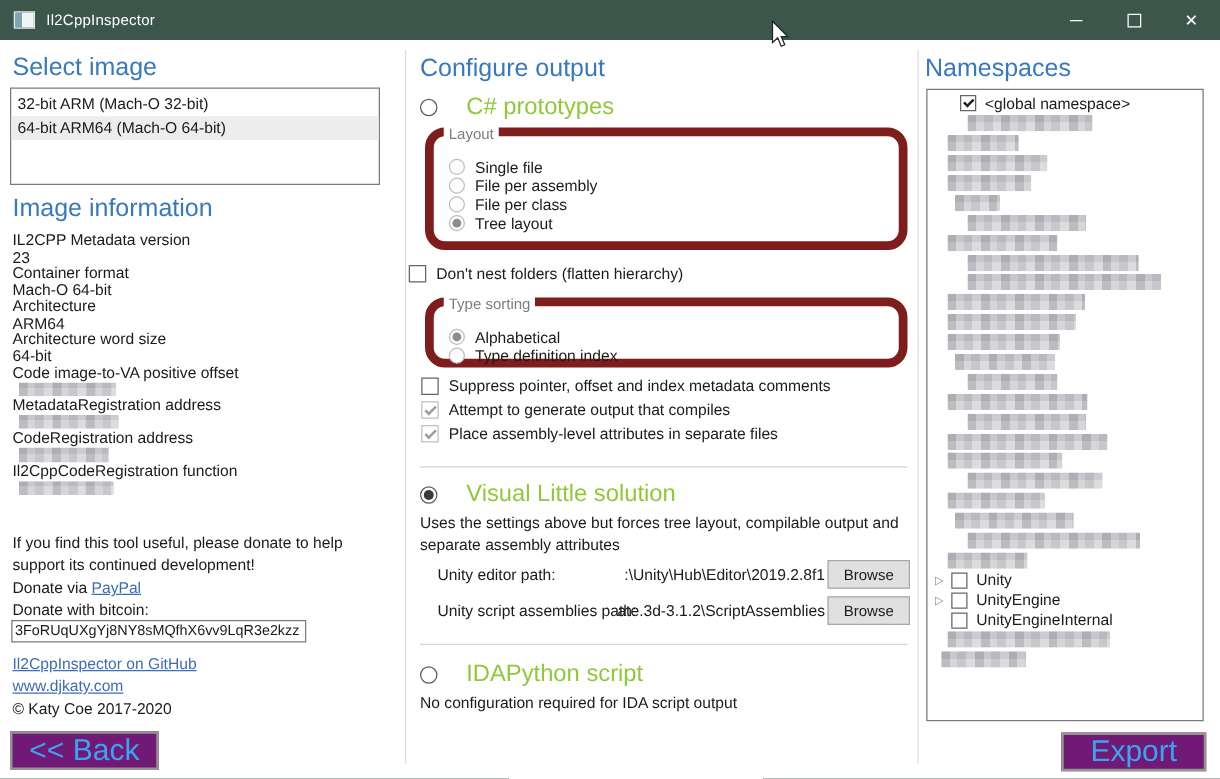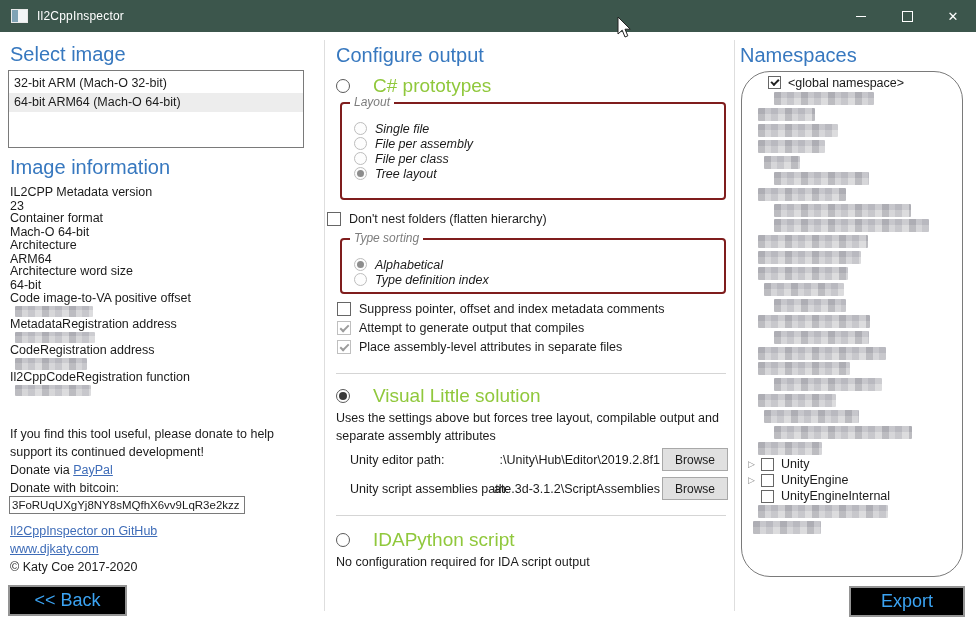--- a/index.html
+++ b/index.html
@@ -36,42 +36,42 @@
     repeating-linear-gradient(90deg,rgba(110,110,122,.30) 0 7px,rgba(192,192,200,.26) 7px 13px,
       rgba(148,148,160,.30) 13px 20px,rgba(214,214,218,.24) 20px 27px),
     repeating-linear-gradient(0deg,#dededf 0 7px,#c9c9cd 7px 14px);}
   .info-row .redact{margin-left:5px;margin-top:1px;}
   
   .txt{position:absolute;font-size:12.5px;line-height:18px;}
   .link{color:#3e6cb8;text-decoration:underline;}
   .btc-input{position:absolute;box-sizing:border-box;height:18px;border:1px solid #7a7a7a;
              font-family:inherit;font-size:11.5px;color:#1b1b1b;padding:0 2px;background:#fff;}
   
-  .big-btn{position:absolute;background:#000000;border:2px solid #949494;color:#3ba3f2;
-           font-size:18px;font-family:inherit;display:flex;align-items:center;justify-content:center;
+  .big-btn{position:absolute;background:#701a75;border:2px solid #949494;color:#3ba3f2;
+           font-size:24px;font-family:inherit;display:flex;align-items:center;justify-content:center;
            box-sizing:border-box;}
   
   .radio{box-sizing:border-box;width:13px;height:13px;border-radius:50%;border:1px solid #5a5a5a;
          background:#fff;display:inline-block;flex:none;}
   .radio.big{width:14px;height:14px;}
   .radio.sel{position:relative;}
   .radio.sel::after{content:"";position:absolute;left:2px;top:2px;right:2px;bottom:2px;
                     border-radius:50%;background:#3a3a3a;}
   .radio.dis{border-color:#bdbdbd;background:#fdfdfd;}
   .radio.dis.sel::after{background:#8d8d8d;}
   .check{box-sizing:border-box;width:14px;height:14px;border:1px solid #666;background:#fff;
          display:inline-block;flex:none;position:relative;}
   .check.checked::after{content:"";position:absolute;left:2px;top:3px;width:7px;height:3px;
                         border-left:2px solid #222;border-bottom:2px solid #222;transform:rotate(-45deg);}
   .check.dis{border-color:#bfbfbf;}
   .check.dis.checked::after{border-color:#9c9c9c;}
   .big-opt{position:absolute;display:flex;align-items:center;gap:23px;height:24px;}
   .big-label{font-size:19px;color:#90c83c;white-space:nowrap;}
   
-  .groupbox{position:absolute;border:2px solid #7f1d1d;border-radius:4px;box-sizing:border-box;font-style:italic;}
+  .groupbox{position:absolute;border:7px solid #7f1d1d;border-radius:16px;box-sizing:border-box;}
   .gb-legend{position:absolute;top:-9px;left:8px;background:#fff;padding:0 4px;
              font-size:12px;color:#7d7d7d;}
   .gb-opts{padding:17px 0 0 12px;}
   .opt-row{display:flex;align-items:center;gap:8px;height:15px;font-size:12.5px;}
   .opt-row .radio{width:13px;height:13px;}
   .chk-row{display:flex;align-items:center;gap:8px;height:19px;font-size:12.5px;}
   .chk-stack{position:absolute;}
   .chk-single{position:absolute;display:flex;align-items:center;gap:8px;font-size:12.5px;}
   
   .path-label{position:absolute;font-size:12.5px;white-space:nowrap;}
@@ -264,21 +264,21 @@
 
     <div class="big-opt" style="left:336px;top:496px;">
       <span class="radio big"></span>
       <span class="big-label">IDAPython script</span>
     </div>
 
     <div class="txt" style="left:336px;top:521px;width:400px;">No configuration required for IDA script output</div>
 
     <div class="heading" style="left:740px;top:12px;">Namespaces</div>
 
-    <div class="listbox" style="left:741px;top:39px;width:222px;height:506px;border-radius:29px;" id="ns-rows">
+    <div class="listbox" style="left:741px;top:39px;width:222px;height:506px;" id="ns-rows">
         <div class="ns-row">
           <span class="ns-sp" style="width: 20px;"></span>
           <span class="check checked"></span>
           <span class="ns-label">&lt;global namespace&gt;</span>
         </div>
         <div class="ns-row">
           <span class="redact" style="margin-left: 26px; width: 100px;"></span>
         </div>
         <div class="ns-row">
           <span class="redact" style="margin-left: 10px; width: 57px;"></span>

